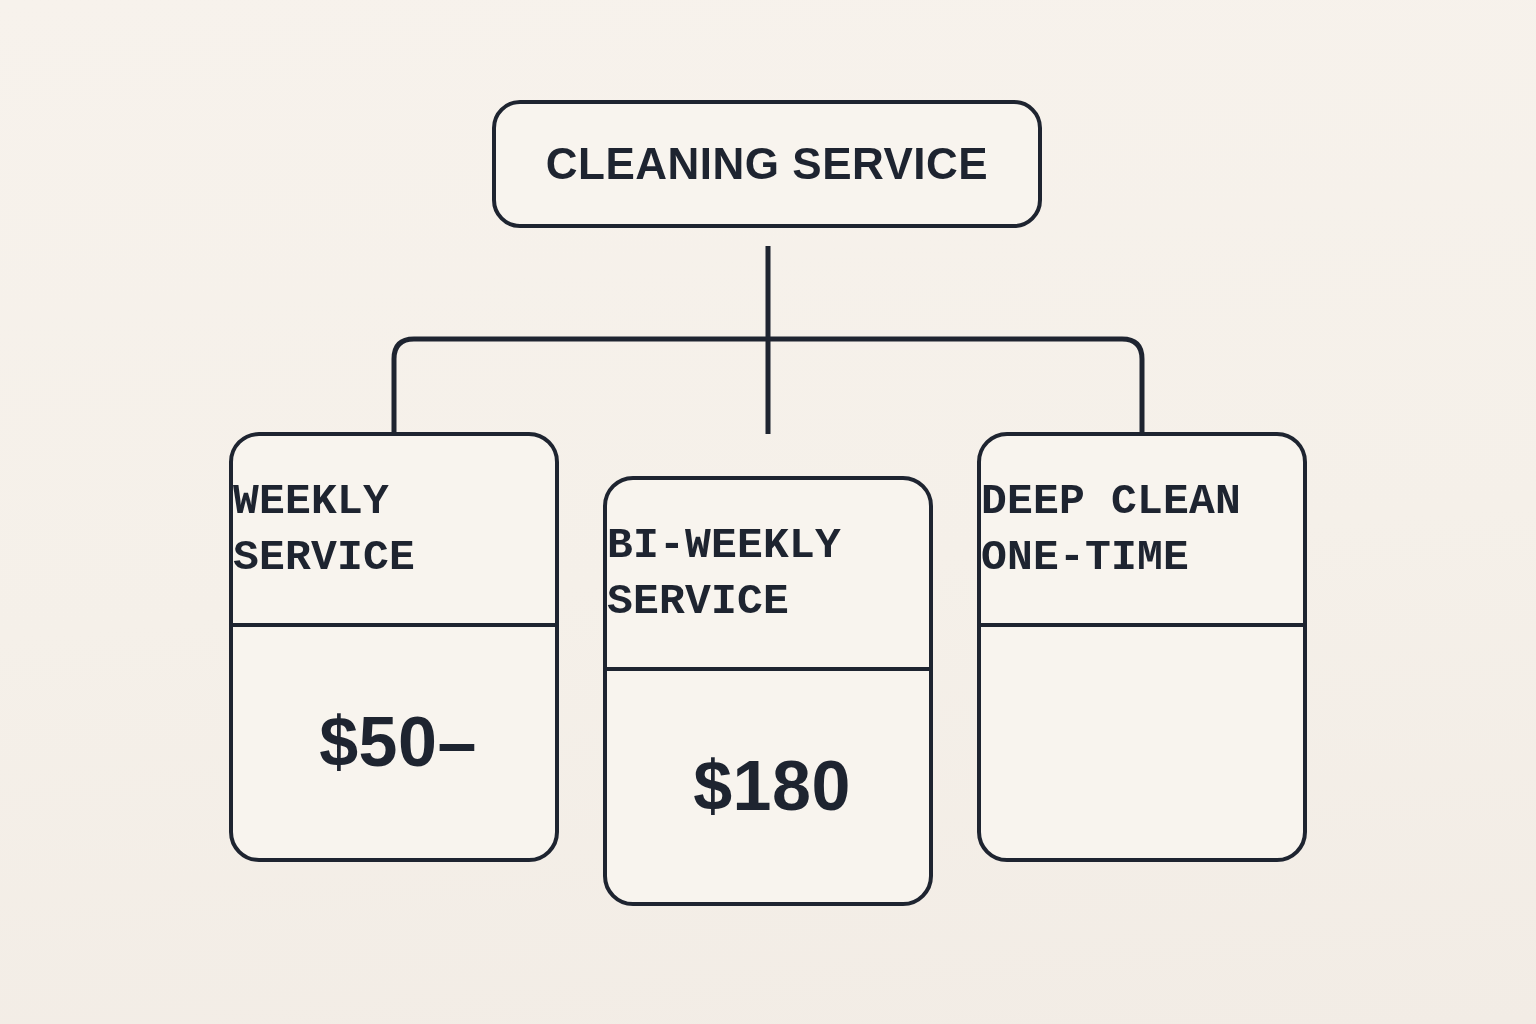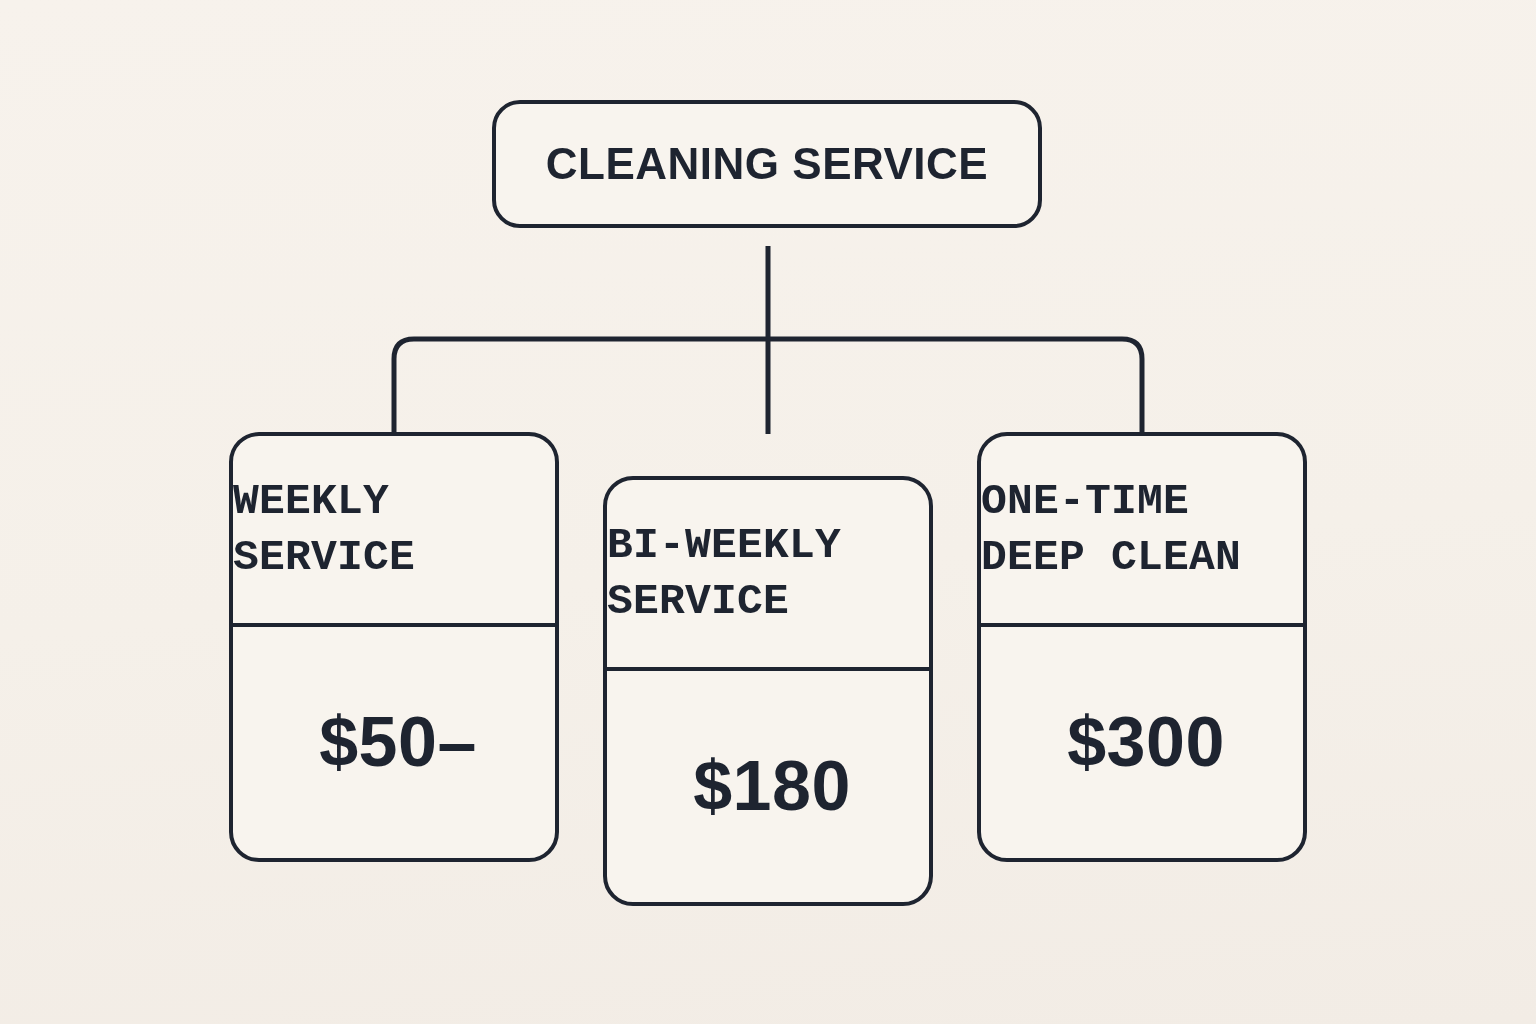--- a/index.html
+++ b/index.html
@@ -123,21 +123,20 @@
       <span class="title-line">BI-WEEKLY</span>
       <span class="title-line">SERVICE</span>
     </div>
     <div class="node-price">
       <span class="price-line">$180</span>
     </div>
   </div>
 
   <div class="node child-node pos-2">
     <div class="node-title">
+      <span class="title-line">DEEP CLEAN</span>
       <span class="title-line">ONE-TIME</span>
-      <span class="title-line">DEEP CLEAN</span>
     </div>
     <div class="node-price">
-      <span class="price-line">$300</span>
     </div>
   </div>
 
 </div>
 
 </body></html>

